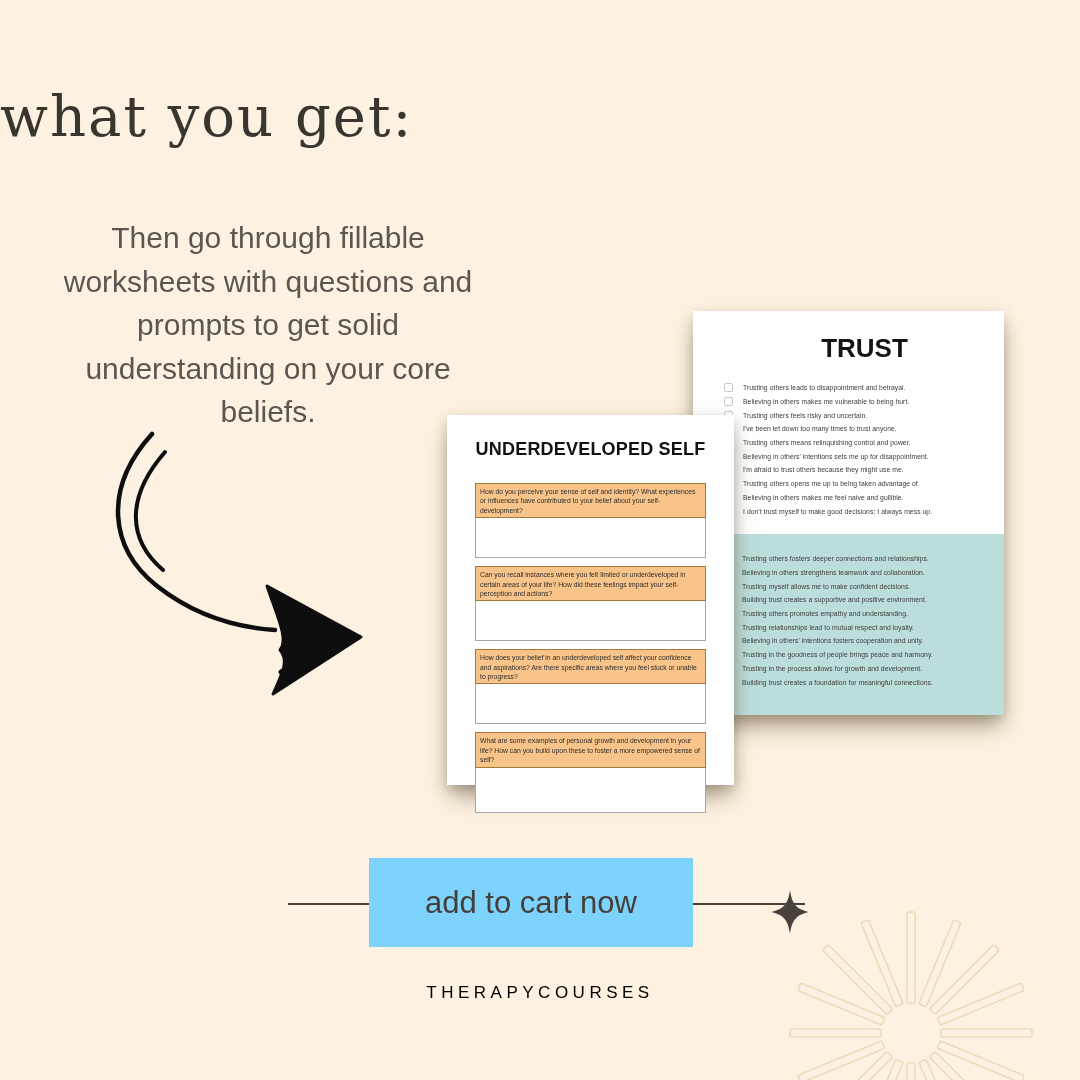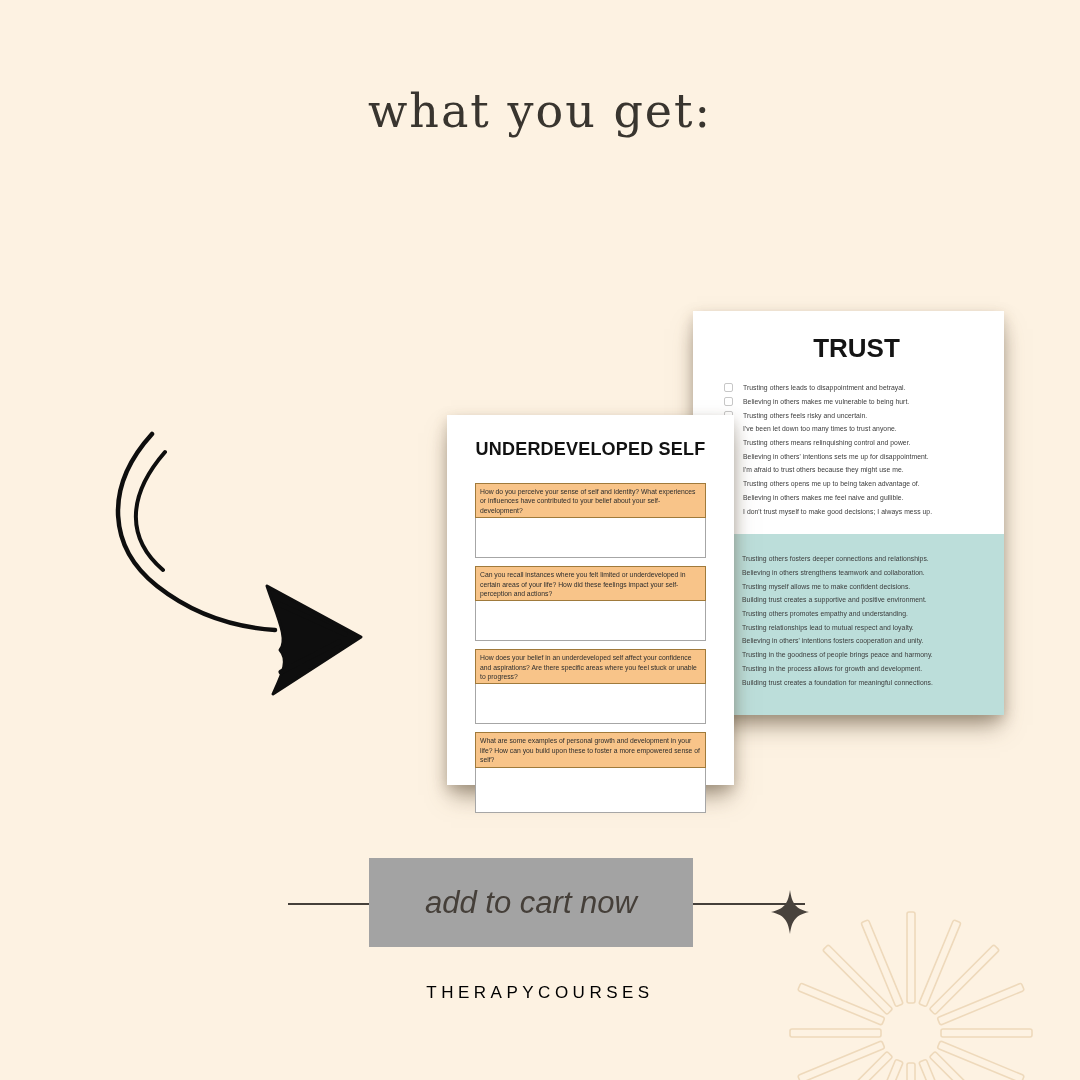--- a/index.html
+++ b/index.html
@@ -2,40 +2,40 @@
 <html><head>
 <meta charset="utf-8">
 <style>
   html,body{margin:0;padding:0;}
   .canvas{
     position:relative;width:1080px;height:1080px;overflow:hidden;
     background:#fdf2e2;font-family:"Liberation Sans",sans-serif;
   }
   
   .main-title{
-    position:absolute;top:84px;left:0;width:100%;text-align:center;
-    font-family:"DejaVu Serif",serif;font-weight:400;font-size:46px;
+    position:absolute;top:84px;left:0;width:100%;text-align:left;
+    font-family:"DejaVu Serif",serif;font-weight:400;font-size:56px;
     color:#39352f;letter-spacing:2px;
   }
   
   .intro{
     position:absolute;top:216px;left:58px;width:420px;text-align:center;
     font-size:30px;line-height:1.45;color:#5b5650;
   }
   
   .arrow-svg{position:absolute;left:95px;top:420px;width:275px;height:285px;}
   
   .sheet{
     position:absolute;background:#ffffff;
     box-shadow:0 14px 22px -4px rgba(96,80,58,.55), 0 4px 12px rgba(96,80,58,.25);
   }
   .sheet-trust{left:693px;top:311px;width:311px;height:404px;z-index:1;}
   .sheet-under{left:413px;top:415px;width:287px;height:370px;z-index:2;margin-left:34px;}
   .trust-title{
-    position:absolute;top:22px;left:8px;width:100%;text-align:center;
+    position:absolute;top:22px;left:16px;width:100%;text-align:center;
     font-size:26px;font-weight:800;color:#141414;letter-spacing:0px;
   }
   .trust-list{position:absolute;left:31px;top:70px;right:10px;}
   .trust-list.teal-list{position:static;padding:18px 8px 0 31px;}
   .t-row{display:flex;align-items:center;height:13.7px;}
   .cb{
     flex:none;width:7px;height:7px;border:1px solid #c7c7c7;border-radius:2px;
     margin-right:10px;background:transparent;
   }
   .teal-block .cb{background:#ffffff;border:none;width:8px;height:8px;border-radius:1px;}
@@ -54,39 +54,40 @@
     font-size:6.8px;line-height:1.38;padding:3px 4px 2px 4px;
   }
   .a-box{border:1px solid #a6a6a6;border-top:none;height:39px;background:#fff;}
   .qa-block:last-child .a-box{height:44px;}
   
   .cta-line{position:absolute;height:2px;background:#45403a;top:903px;}
   .cta-line.left{left:288px;width:81px;}
   .cta-line.right{left:693px;width:112px;}
   .cta-button{
     position:absolute;left:369px;top:858px;width:324px;height:89px;
-    background:#a3a3a3;display:flex;align-items:center;justify-content:center;
-    font-size:31px;color:#453f39;cursor:pointer;border:none;font-style:italic;
+    background:#7dd3fc;display:flex;align-items:center;justify-content:center;
+    font-size:31px;color:#453f39;cursor:pointer;border:none;
   }
   .sparkle-svg{position:absolute;left:768px;top:889px;width:44px;height:46px;}
   
   .brand{
     position:absolute;top:983px;left:0;width:100%;text-align:center;
     font-size:17px;letter-spacing:4.5px;color:#000000;
   }
   
   .sunburst-svg{position:absolute;left:758px;top:888px;width:306px;height:192px;}
 </style>
 </head>
 <body>
 
 <div class="canvas">
 
   <div class="main-title">what you get:</div>
 
+  <div class="intro">Then go through  fillable worksheets with questions and prompts to get solid understanding on your core beliefs.</div>
 
   <svg class="arrow-svg" viewBox="0 0 275 285">
     <path d="M57,14 C8,68 14,128 62,166 C104,199 150,208 180,210" fill="none" stroke="#0e0e0e" stroke-width="4.5" stroke-linecap="round"></path>
     <path d="M70,32 C30,78 33,120 68,150" fill="none" stroke="#0e0e0e" stroke-width="4" stroke-linecap="round"></path>
     <path d="M172,166 L266,217 L178,274 C188,252 194,240 185,230 C194,220 182,196 172,166 Z" fill="#0e0e0e" stroke="#0e0e0e" stroke-width="3" stroke-linejoin="round"></path>
     <path d="M184,184 L250,214 M186,252 L244,222" fill="none" stroke="#0e0e0e" stroke-width="5" stroke-linecap="round"></path>
   </svg>
 
   <div class="sheet sheet-trust">
     <div class="trust-title">TRUST</div>

